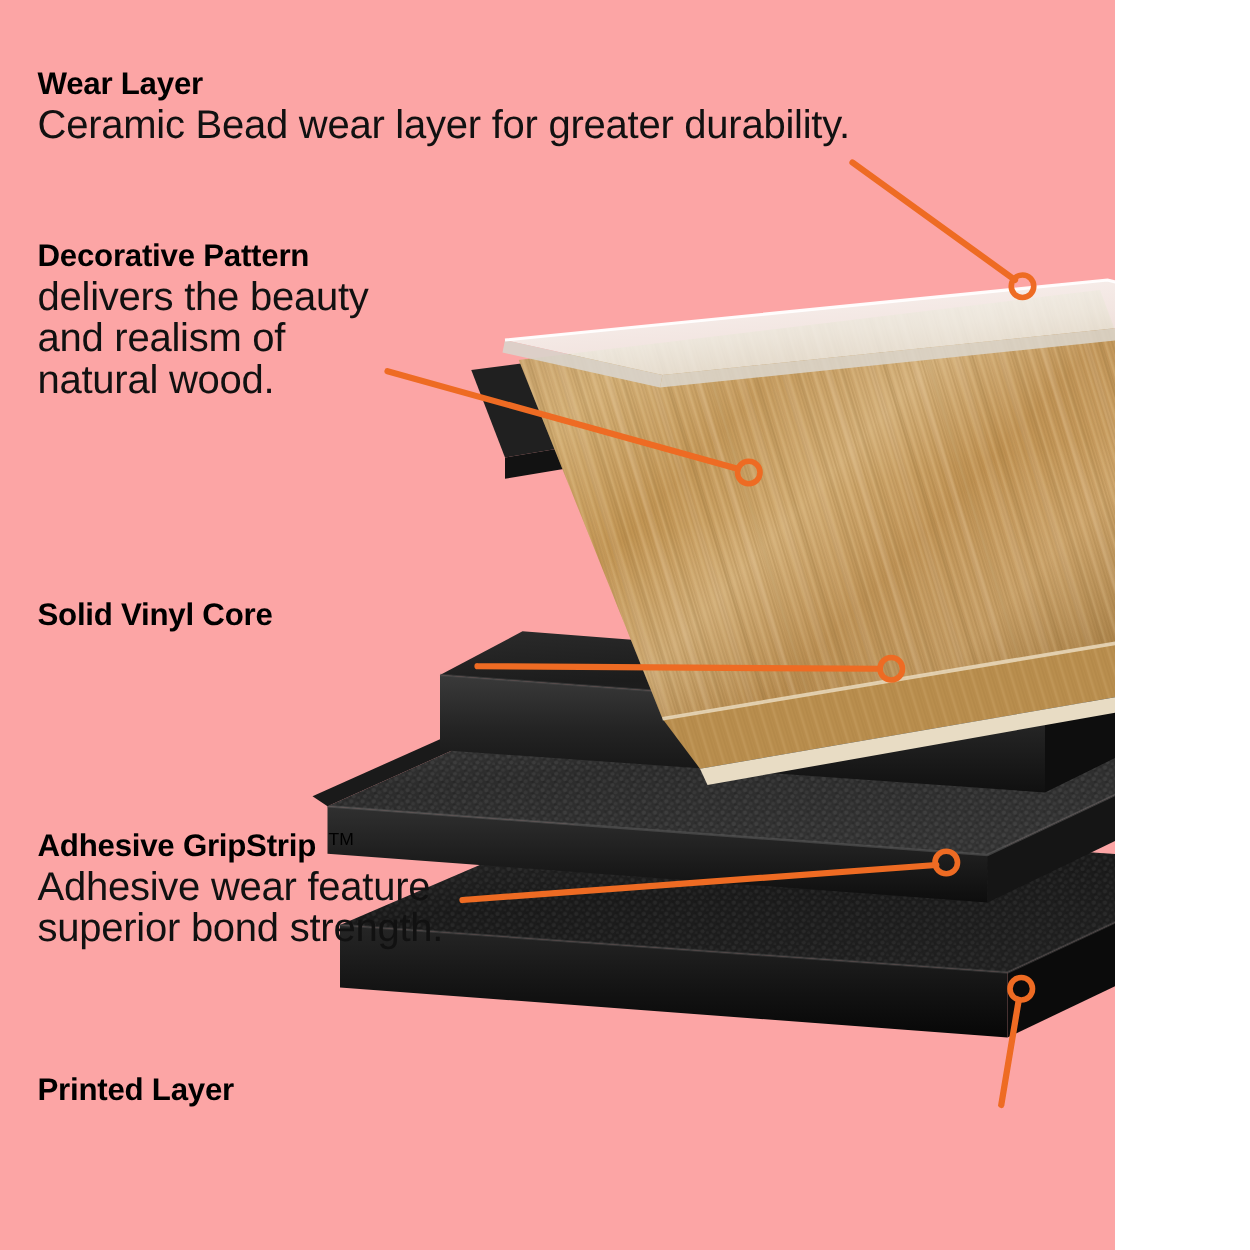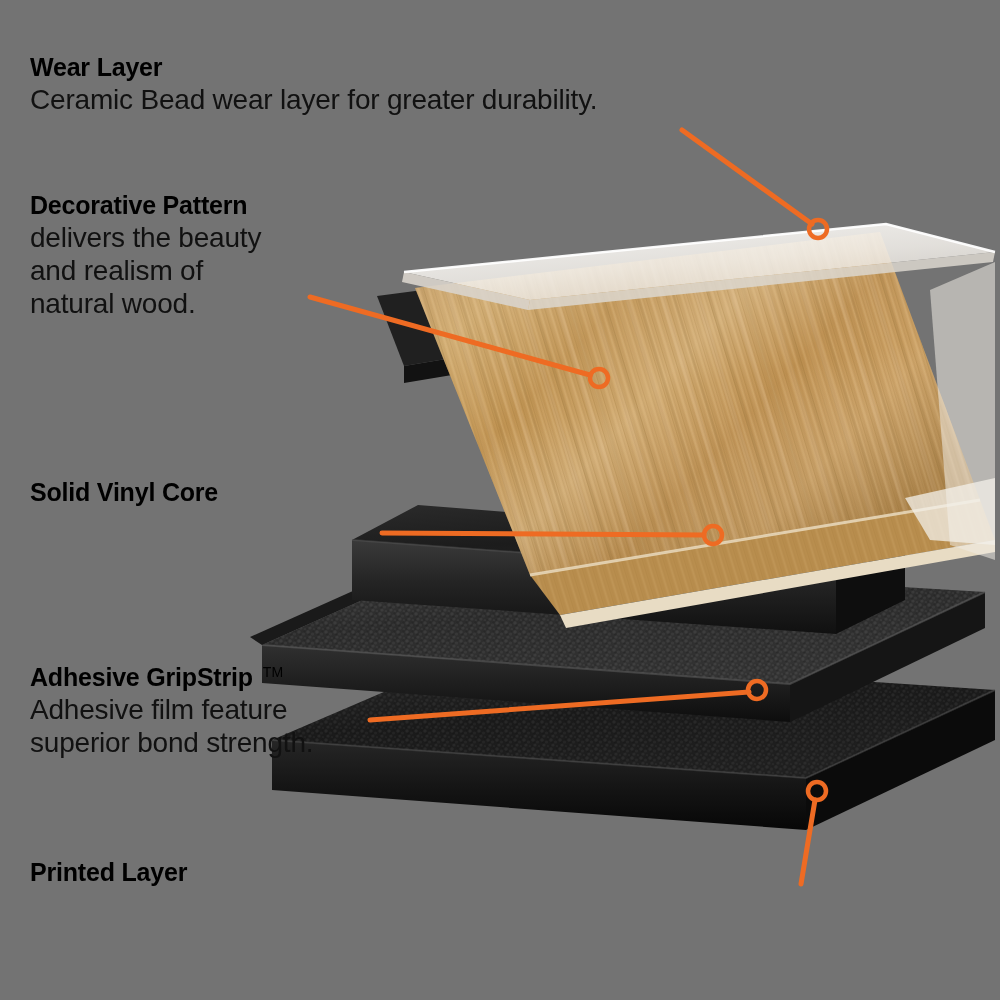--- a/index.html
+++ b/index.html
@@ -3,23 +3,23 @@
 <meta charset="utf-8">
 <title>Vinyl Plank Layer Diagram</title>
 <style>
   html, body {
     margin: 0;
     padding: 0;
     background: #ffffff;
   }
   #stage {
     position: relative;
-    width: 1000px;
+    width: 892px;
     height: 1000px;
-    background: #737373;
+    background: #fca5a5;
     overflow: hidden;
     font-family: "Liberation Sans", sans-serif;
     -webkit-font-smoothing: antialiased;
   }
 
   
   #artwork {
     position: absolute;
     inset: 0;
     width: 1000px;
@@ -44,21 +44,21 @@
     font-size: 14px;
     font-weight: normal;
     vertical-align: super;
     line-height: 0;
     letter-spacing: 0;
     margin-left: 10px;
   }
   .callout .c-body {
     display: block;
     font-weight: normal;
-    font-size: 28px;
+    font-size: 32px;
     line-height: 33px;
     letter-spacing: -0.2px;
     color: #111111;
   }
   .callout .c-body .ln {
     display: block;
     white-space: nowrap;
   }
 
   #callout-wear        { left: 30px; top: 52px;  }
@@ -278,21 +278,21 @@
     <span class="c-title">
       <span>Solid Vinyl Core</span><span class="tm"></span>
     </span>
   </div>
 
   <div class="callout" id="callout-gripstrip">
     <span class="c-title">
       <span>Adhesive GripStrip</span><span class="tm">TM</span>
     </span>
     <span class="c-body">
-      <span class="ln">Adhesive film feature</span>
+      <span class="ln">Adhesive wear feature</span>
       <span class="ln">superior bond strength.</span>
     </span>
   </div>
 
   <div class="callout" id="callout-backing">
     <span class="c-title">
       <span>Printed Layer</span><span class="tm"></span>
     </span>
   </div>
 

